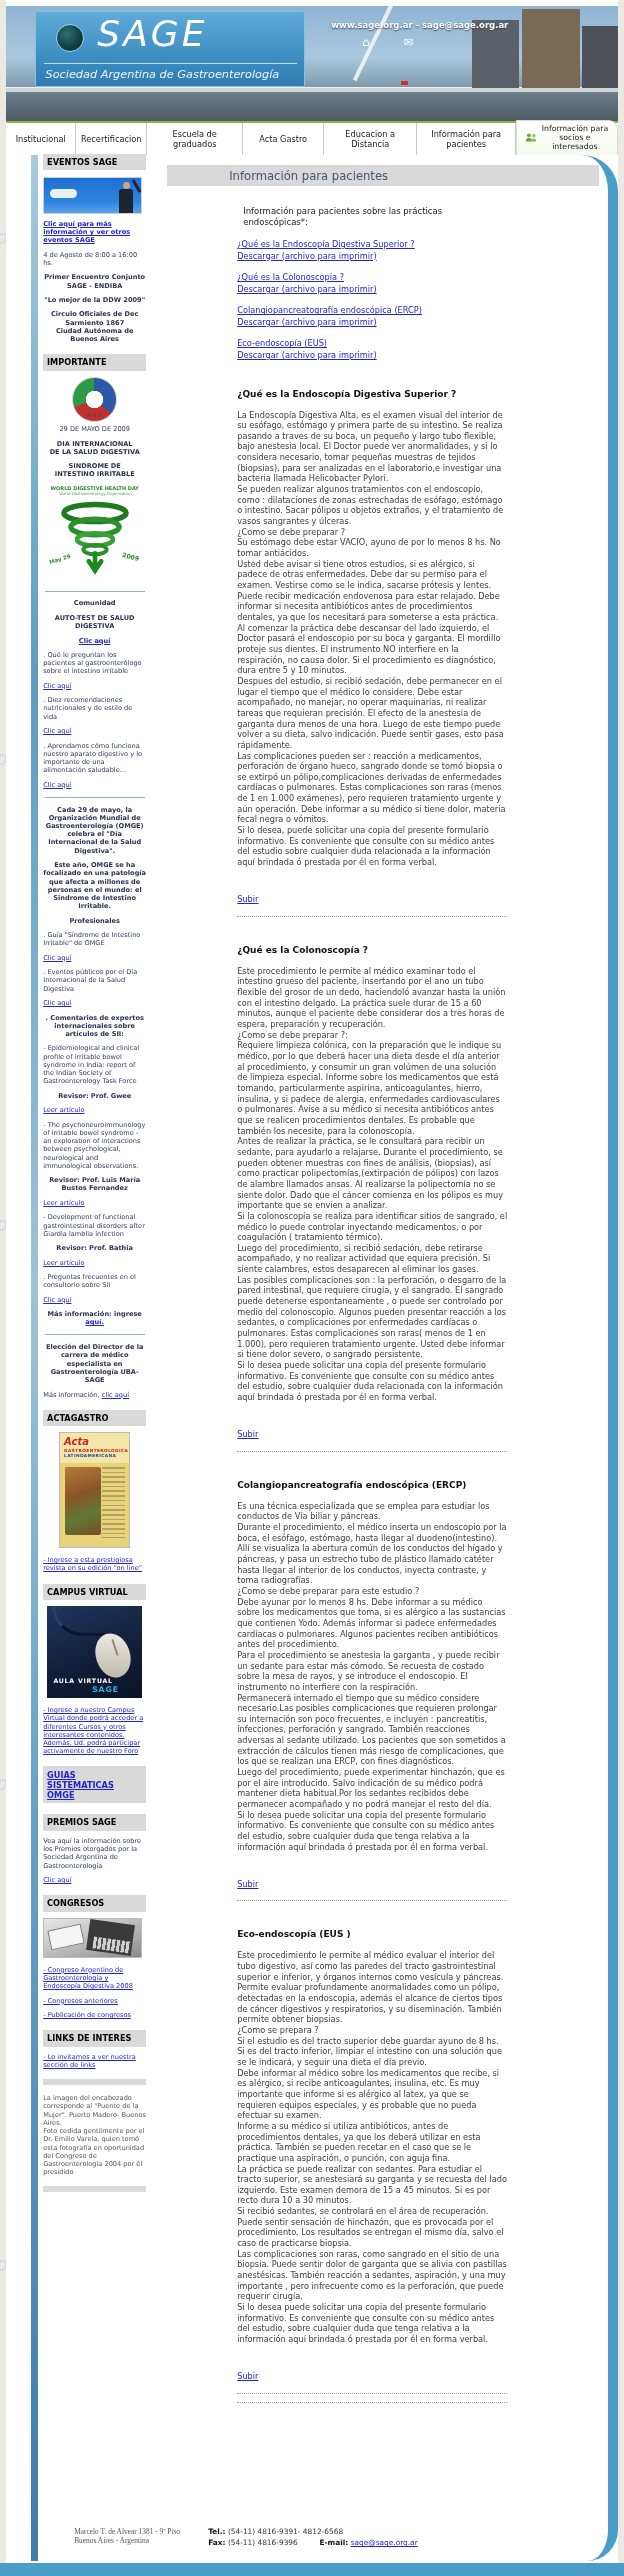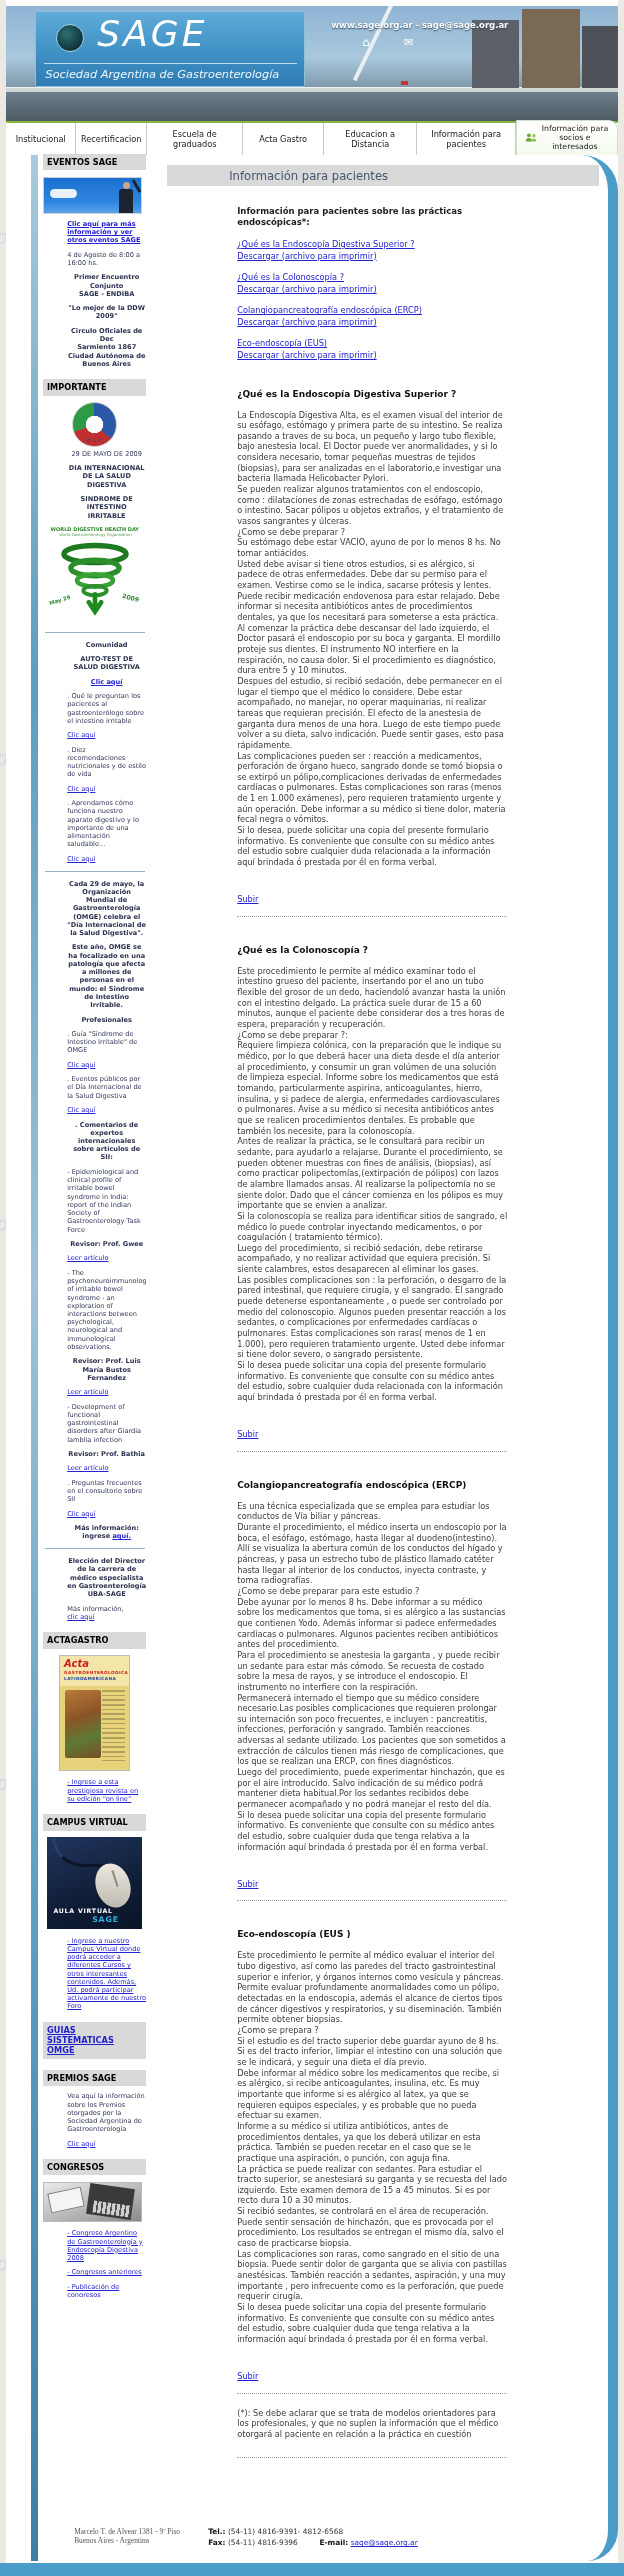--- a/index.html
+++ b/index.html
@@ -48,21 +48,21 @@
     border-right:10px solid #4b9dc9; border-radius:0 36px 31px 0; z-index:1; }
   #left-rail { position:absolute; left:25px; top:155px; width:7px; height:2406px; z-index:2;
     background:linear-gradient(180deg,#a8cadc 0%,#5e9cbe 22%,#9fc3d8 47%,#63a0c2 70%,#417ea6 100%); }
 
   
   #sidebar { position:absolute; left:37px; top:154px; width:103px; height:2143px; overflow:hidden; z-index:4;
     font-size:6.6px; line-height:1.25; color:#333a5c; }
   .sb-head { background:#d9d9d9; color:#000; font-weight:bold; font-size:8.2px; padding:3.1px 3.9px; margin:11px 0 6.2px; }
   .sb-head:first-child { margin-top:0; }
   .sb-head a { color:#2222cc; text-decoration:underline; cursor:pointer; }
-  #sidebar p { margin-bottom:6.2px;margin-left:24px; }
+  #sidebar p { margin-bottom:6.2px; }
   .pre { white-space:pre-line; }
   .sb-link { color:#2323cf; text-decoration:underline; font-weight:bold; cursor:pointer; display:inline-block; }
   .sb-link.plain { font-weight:normal; }
   .sb-bold { font-weight:bold; color:#2d3350;text-align:center; }
   .sb-center { text-align:center; }
   .sb-hr { border:none; border-top:0.8px solid #8fb4c4; margin:7.8px 1.6px; }
   .sb-bar { height:6.2px; background:#d9d9d9; margin:9.3px 0; }
   .sb-credit { color:#555; }
   
   .img-eventos { width:99px; height:37px; border:1.6px solid #cfcfcf; position:relative; overflow:hidden;
@@ -103,21 +103,21 @@
   .laptop1 { position:absolute; left:4.7px; top:7.8px; width:34px; height:20px; background:#f5f5f5; border:1.6px solid #777; transform:rotate(-12deg); }
   .laptop2 { position:absolute; right:7.8px; top:3.1px; width:45px; height:31px; background:#3a3a3a; transform:rotate(8deg); }
   .keys { position:absolute; right:11px; top:20px; width:37px; height:12.4px; transform:rotate(8deg);
     background:repeating-linear-gradient(90deg,#cfcfcf 0 3.1px,#555 3.1px 4.7px); }
 
   
   #main { position:absolute; left:161px; top:165px; width:432px; height:2356px; overflow:hidden; z-index:4; }
   .title-bar { background:#d9d9d9; height:21px; display:flex; align-items:center; padding-left:62px;
     font-size:11.6px; color:#44566b; }
   .content { margin-left:70px; width:270px; font-size:8.2px; line-height:1.3; color:#3c3c3c; }
-  .intro { font-weight:bold; color:#222; font-size:8.5px; margin:20px 0 11px; }
+  .intro { font-weight:normal; color:#222; font-size:8.5px; margin:20px 6px 11px; }
   .toc-item { margin-bottom:11px; }
   .toc-item a { display:block; color:#2323cf; text-decoration:underline; cursor:pointer; margin-bottom:0.8px; }
   .section h3 { font-size:9px; color:#111; margin:28px 0 9.3px; }
   .sec-body { white-space:pre-line; }
   .subir-row { text-align:left; margin:26.4px 0 11px; }
   .subir-row a { color:#2323cf; text-decoration:underline; cursor:pointer; }
   hr.dotted { border:none; border-top:0.8px dotted #9a9a9a; margin:3.1px 0 7.8px; }
   .footnote { white-space:pre-line; margin:14px 0 17px; }
 
   
@@ -418,21 +418,20 @@
 Debe informar al médico sobre los medicamentos que recibe, si es alérgico, si recibe anticoagulantes, insulina, etc. Es muy importante que informe si es alérgico al latex, ya que se requieren equipos especiales, y es probable que no pueda efectuar su examen.
 Informe a su médico si utiliza antibióticos, antes de procedimientos dentales, ya que los deberá utilizar en esta práctica. También se pueden recetar en el caso que se le practique una aspiración, o punción, con aguja fina.
 La práctica se puede realizar con sedantes. Para estudiar el tracto superior, se anestesiará su garganta y se recuesta del lado izquierdo. Este examen demora de 15 a 45 minutos. Si es por recto dura 10 a 30 minutos.
 Si recibió sedantes, se controlará en el área de recuperación. Puede sentir sensación de hinchazón, que es provocada por el procedimiento. Los resultados se entregan el mismo día, salvo el caso de practicarse biopsia.
 Las complicaciones son raras, como sangrado en el sitio de una biopsia. Puede sentir dolor de garganta que se alivia con pastillas anestésicas. También reacción a sedantes, aspiración, y una muy importante , pero infrecuente como es la perforación, que puede requerir cirugía.
 Si lo desea puede solicitar una copia del presente formulario informativo. Es conveniente que consulte con su médico antes del estudio, sobre cualquier duda que tenga relativa a la información aquí brindada ó prestada por él en forma verbal.</div>
         <div class="subir-row"><a>Subir</a></div>
         <hr class="dotted">
       </div>
 
-      <div class="footnote">(*): Se debe aclarar que se trata de modelos orientadores para los profesionales, y que no suplen la información que el médico otorgará al paciente en relación a la práctica en cuestión</div>
       <hr class="dotted">
     </div>
   </div>
 
   <div id="footer-row">
     <div class="addr">Marcelo T. de Alvear 1381 - 9º Piso
 Buenos Aires - Argentina</div>
     <div class="contact">
       <div>
         <b>Tel.:</b>

